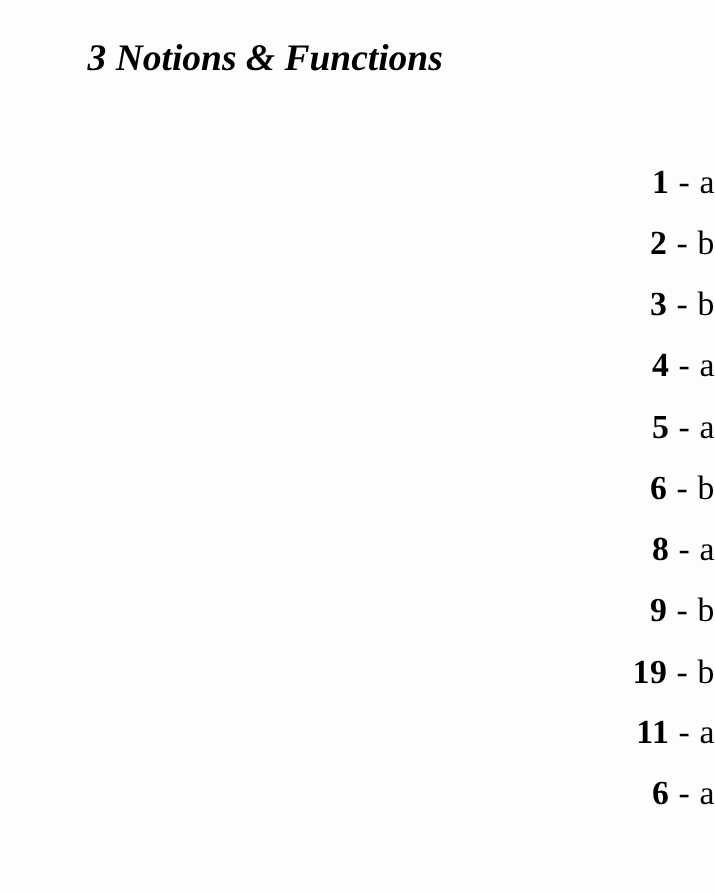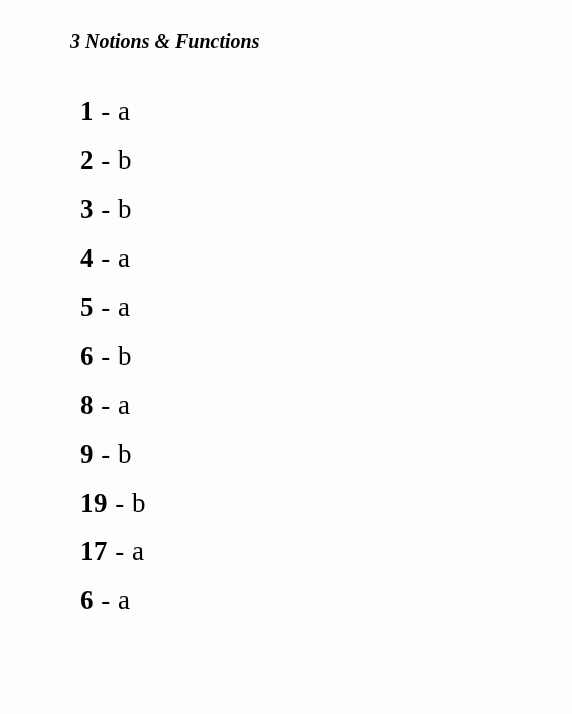--- a/index.html
+++ b/index.html
@@ -9,33 +9,34 @@
     }
     body {
       width: 572px;
       height: 714px;
       background: #fdfdfd;
       font-family: Georgia, 'Times New Roman', Times, serif;
       color: #000;
       padding: 30px 0 0 70px;
     }
     .heading {
-      font-size: 20px;
+      font-size: 30px;
       font-weight: bold;
       font-style: italic;
-      margin-bottom: 42px;
+      margin-bottom: 65px;
     }
     .list {
       padding-left: 10px;
     }
     .row {
       font-size: 27px;
       line-height: 1.22;
       margin-bottom: 16px;
       letter-spacing: 0.5px;
+      text-align: right;
     }
     .row .num {
       font-weight: bold;
     }
     .row .sep {
       font-weight: normal;
     }
     .row .val {
       font-weight: normal;
     }
@@ -48,15 +49,15 @@
 <div class="list">
   <div class="row"><span class="num">1</span><span class="sep"> - </span><span class="val">a</span></div>
   <div class="row"><span class="num">2</span><span class="sep"> - </span><span class="val">b</span></div>
   <div class="row"><span class="num">3</span><span class="sep"> - </span><span class="val">b</span></div>
   <div class="row"><span class="num">4</span><span class="sep"> - </span><span class="val">a</span></div>
   <div class="row"><span class="num">5</span><span class="sep"> - </span><span class="val">a</span></div>
   <div class="row"><span class="num">6</span><span class="sep"> - </span><span class="val">b</span></div>
   <div class="row"><span class="num">8</span><span class="sep"> - </span><span class="val">a</span></div>
   <div class="row"><span class="num">9</span><span class="sep"> - </span><span class="val">b</span></div>
   <div class="row"><span class="num">19</span><span class="sep"> - </span><span class="val">b</span></div>
-  <div class="row"><span class="num">17</span><span class="sep"> - </span><span class="val">a</span></div>
+  <div class="row"><span class="num">11</span><span class="sep"> - </span><span class="val">a</span></div>
   <div class="row"><span class="num">6</span><span class="sep"> - </span><span class="val">a</span></div>
 </div>
 
 </body></html>

